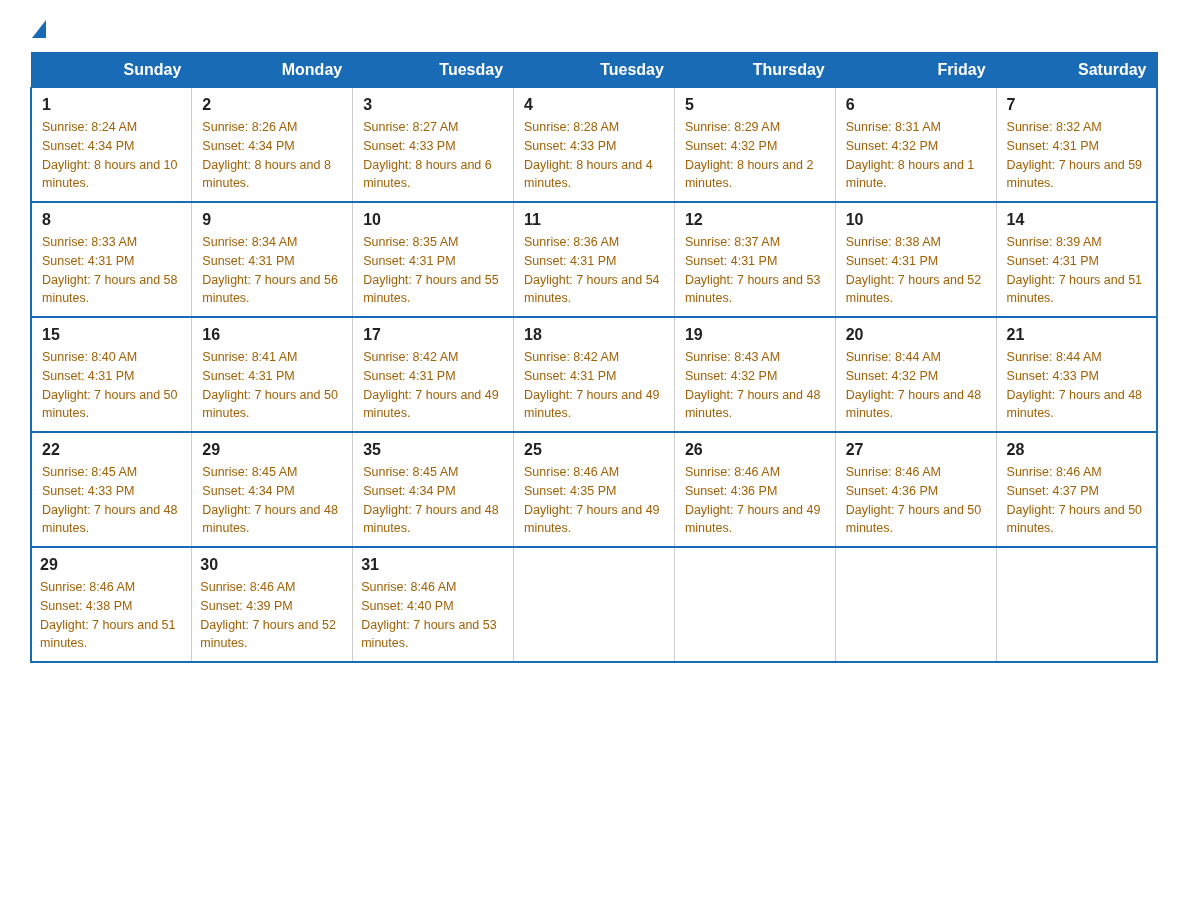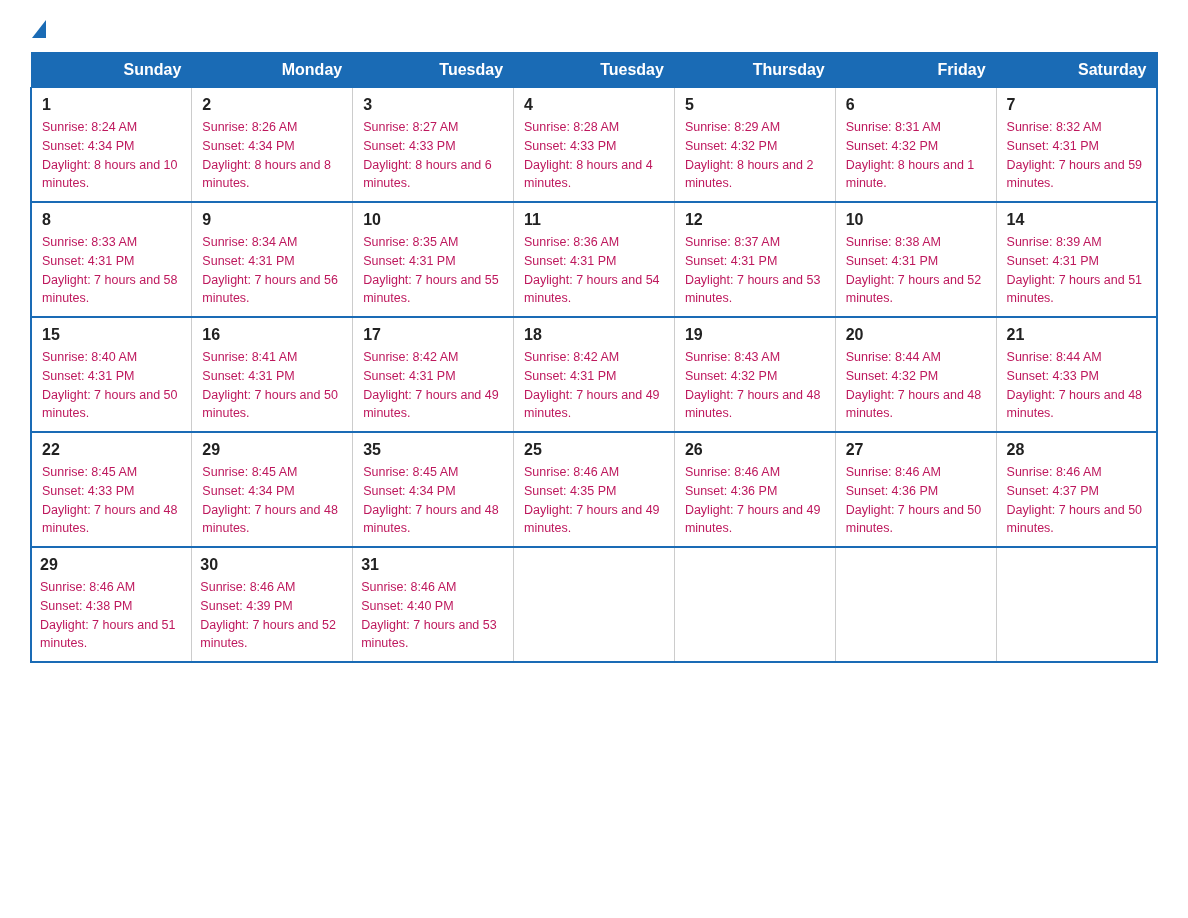--- a/index.html
+++ b/index.html
@@ -81,21 +81,21 @@
     .day-number {
       font-size: 16px;
       font-weight: bold;
       color: #222;
       display: block;
       margin-bottom: 4px;
     }
     .day-info {
       font-size: 12.5px;
       line-height: 1.5;
-      color: #be185d;
+      color: #a16207;
     }
     td:first-child { border-left: 2px solid #1a6bb5; }
     td:last-child { border-right: 2px solid #1a6bb5; }
     tbody tr:last-child td { border-bottom: 2px solid #1a6bb5; padding-left: 8px; }
   </style>
 </head>
 <body>
 
 <div class="header">
   <div class="logo">

